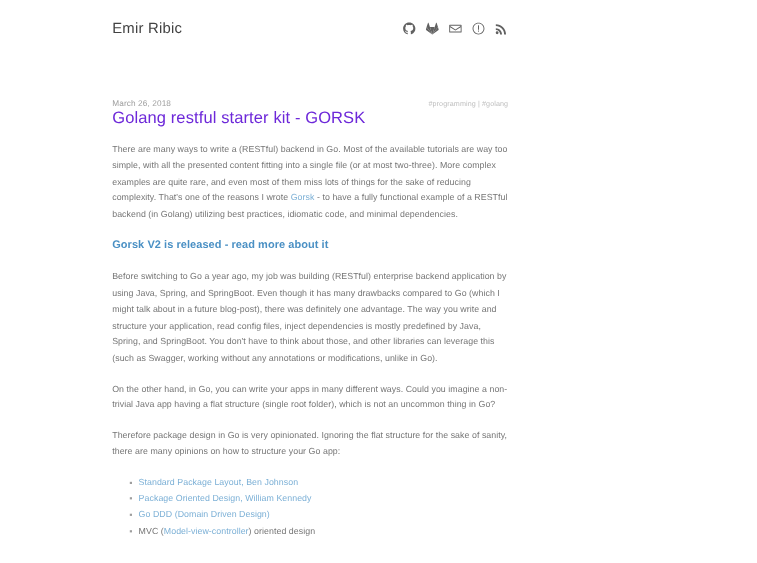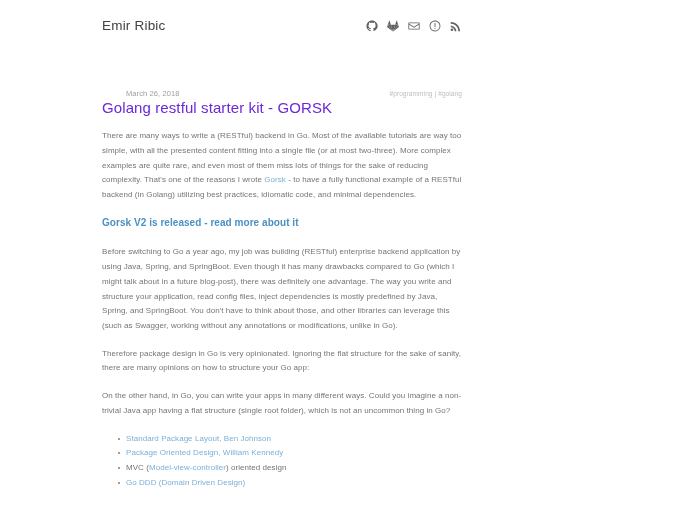--- a/index.html
+++ b/index.html
@@ -64,21 +64,20 @@
   .post {
     width: 360px;
     margin: 0 auto;
     padding-top: 56px;
   }
   .post-meta {
     display: flex;
     align-items: baseline;
     justify-content: space-between;
     margin-bottom: 1px;
-    margin-left: 24px;
   }
   .post-date {
     font-size: 7.5px;
     color: #9e9e9e;
     letter-spacing: 0.1px;
   }
   .post-tags {
     font-size: 6.5px;
     color: #bdbdbd;
     letter-spacing: 0.1px;
@@ -206,27 +205,27 @@
     <h1 class="post-title">Golang restful starter kit - GORSK</h1>
 
     <div class="post-body">
 
       <p><span>There are many ways to write a (RESTful) backend in Go. Most of the available tutorials are way too simple, with all the presented content fitting into a single file (or at most two-three). More complex examples are quite rare, and even most of them miss lots of things for the sake of reducing complexity. That's one of the reasons I wrote </span><a class="inline-link">Gorsk</a><span> - to have a fully functional example of a RESTful backend (in Golang) utilizing best practices, idiomatic code, and minimal dependencies.</span></p>
 
       <p class="callout"><a>Gorsk V2 is released - read more about it</a></p>
 
       <p>Before switching to Go a year ago, my job was building (RESTful) enterprise backend application by using Java, Spring, and SpringBoot. Even though it has many drawbacks compared to Go (which I might talk about in a future blog-post), there was definitely one advantage. The way you write and structure your application, read config files, inject dependencies is mostly predefined by Java, Spring, and SpringBoot. You don't have to think about those, and other libraries can leverage this (such as Swagger, working without any annotations or modifications, unlike in Go).</p>
 
+      <p>On the other hand, in Go, you can write your apps in many different ways. Could you imagine a non-trivial Java app having a flat structure (single root folder), which is not an uncommon thing in Go?</p>
+
       <p>Therefore package design in Go is very opinionated. Ignoring the flat structure for the sake of sanity, there are many opinions on how to structure your Go app:</p>
-
-      <p>On the other hand, in Go, you can write your apps in many different ways. Could you imagine a non-trivial Java app having a flat structure (single root folder), which is not an uncommon thing in Go?</p>
 
       <ul>
         <li><a>Standard Package Layout, Ben Johnson</a></li>
         <li><a>Package Oriented Design, William Kennedy</a></li>
+        <li><a>Go DDD (Domain Driven Design)</a></li>
         <li><span>MVC (</span><a>Model-view-controller</a><span>) oriented design</span></li>
-        <li><a>Go DDD (Domain Driven Design)</a></li>
       </ul>
 
     </div>
   </div>
 
 </div>
 
 </body></html>

